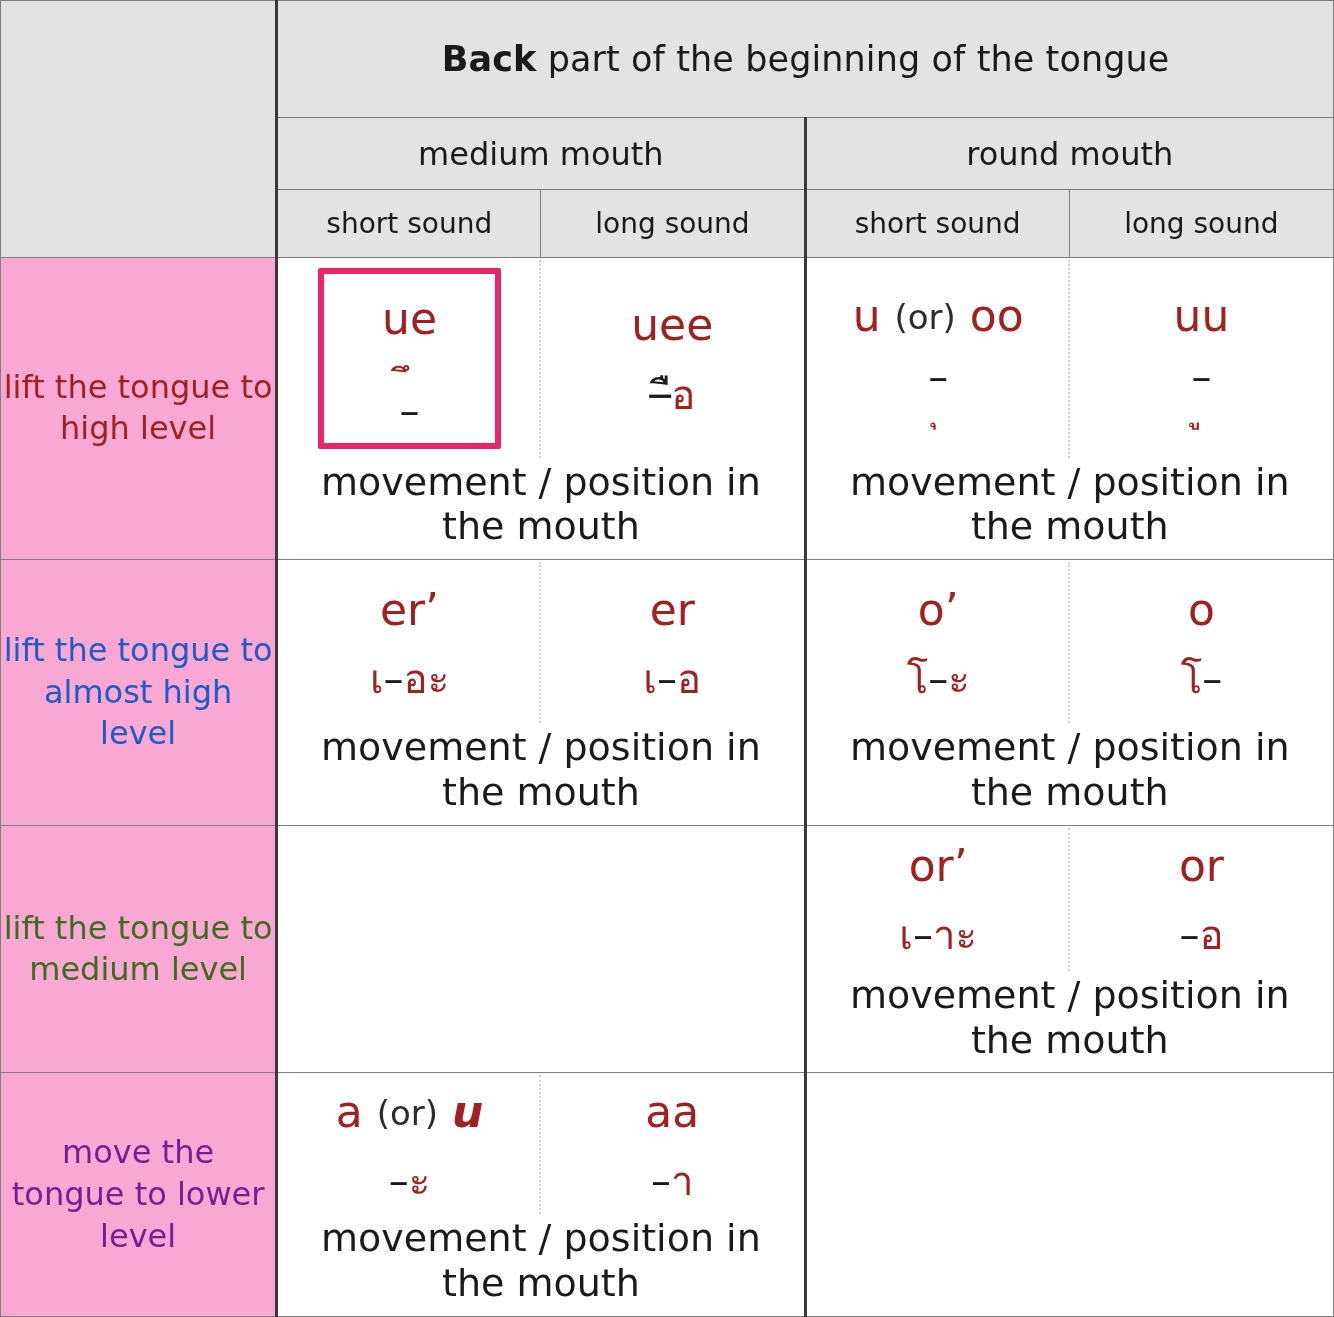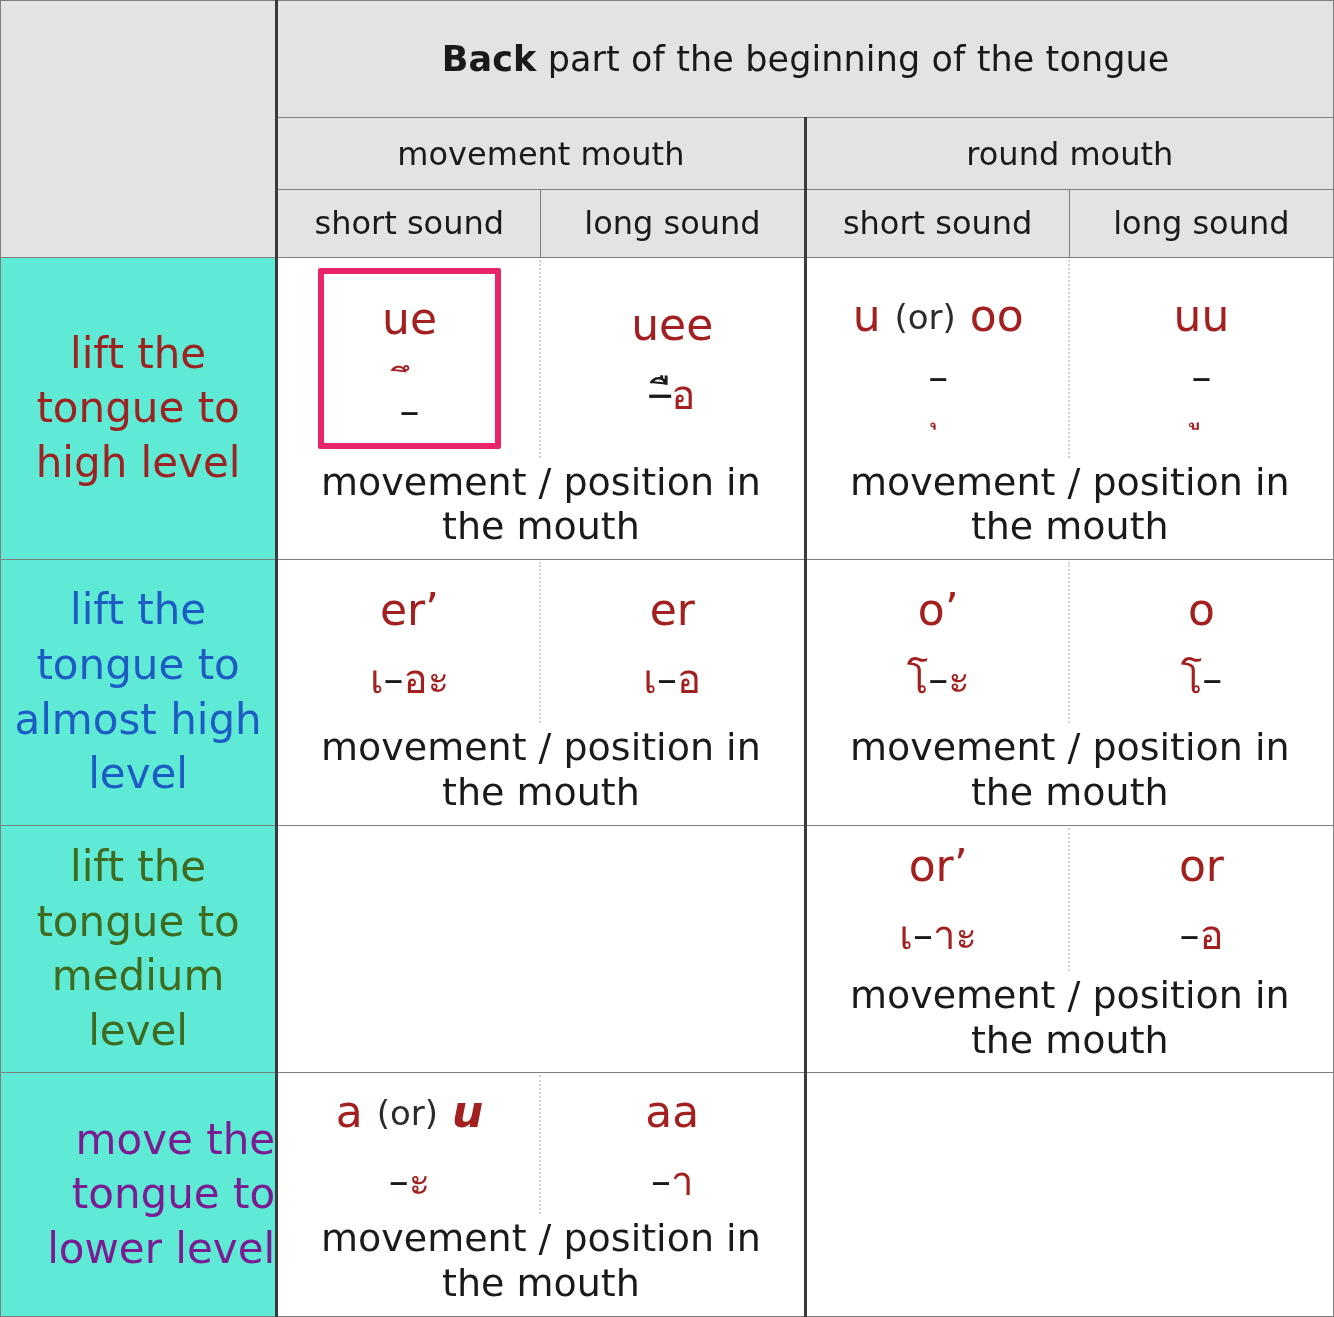--- a/index.html
+++ b/index.html
@@ -55,39 +55,39 @@
     letter-spacing: .1px;
   }
   .title-cell .bold { font-weight: bold; }
 
   .mouth-cell {
     height: 72px;
     font-size: 32px;
   }
   .len-cell {
     height: 67px;
+    font-size: 28px;
+  }
+
+  
+  .grp-left  { border-right: 3px solid #3a3a3a !important; }
+
+  
+  .rowhead {
+    background: #f9a8d4;
+    text-align: center;
     font-size: 32px;
-  }
-
-  
-  .grp-left  { border-right: 3px solid #3a3a3a !important; }
-
-  
-  .rowhead {
-    background: #5eead4;
-    text-align: center;
-    font-size: 42px;
     line-height: 1.30;
     padding: 4px 8px;
     border-right: 3px solid #3a3a3a !important;
   }
   .rh-high   { color: #9d2222; }
   .rh-almost { color: #1d5cc2; margin-left: 44px; }
   .rh-medium { color: #3f6b21; }
-  .rh-lower  { color: #7b1d92; text-align: right; }
+  .rh-lower  { color: #7b1d92; }
 
   
   .body-cell {
     background: #ffffff;
     padding: 0;
   }
   .halfgroup {
     display: flex;
     flex-direction: column;
     height: 100%;
@@ -199,21 +199,21 @@
   <tbody>
 
     <tr>
       <td class="corner-cell" rowspan="3"></td>
       <td class="hdr title-cell" colspan="4">
         <span class="bold">Back</span><span> part of the beginning of the tongue</span>
       </td>
     </tr>
 
     <tr>
-      <td class="hdr mouth-cell grp-left" colspan="2">movement mouth</td>
+      <td class="hdr mouth-cell grp-left" colspan="2">medium mouth</td>
       <td class="hdr mouth-cell" colspan="2">round mouth</td>
     </tr>
 
     <tr>
       <td class="hdr len-cell">short sound</td>
       <td class="hdr len-cell grp-left">long sound</td>
       <td class="hdr len-cell">short sound</td>
       <td class="hdr len-cell">long sound</td>
     </tr>
 

